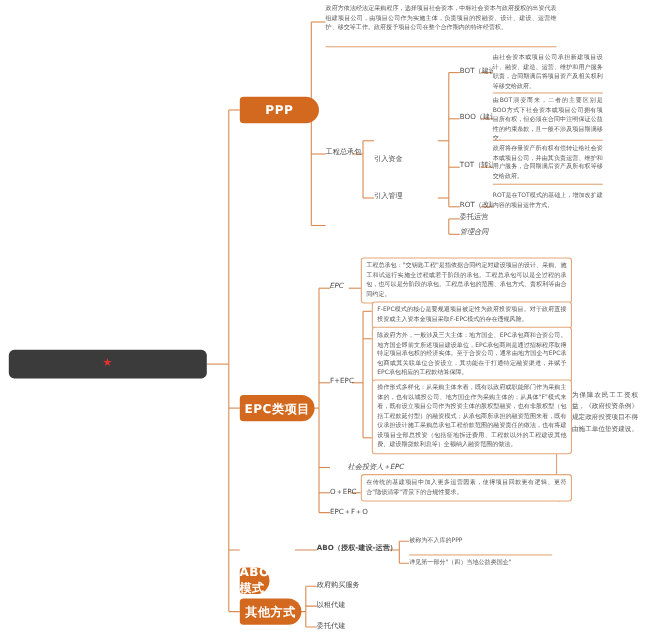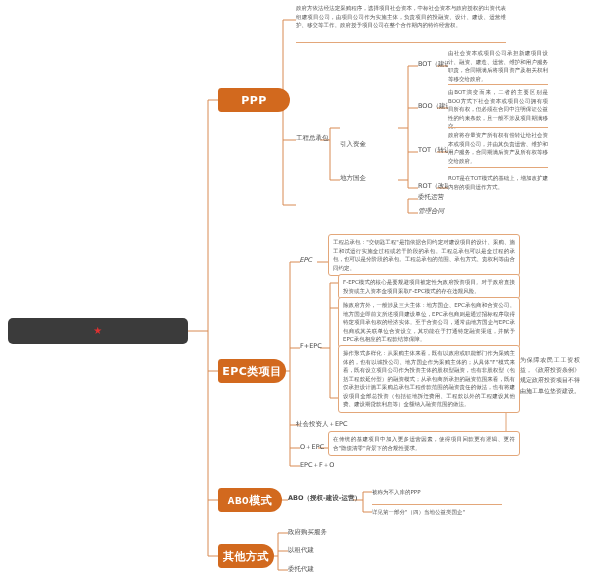--- a/index.html
+++ b/index.html
@@ -136,35 +136,35 @@
   </div>
 
   <div class="node pill" style="left:218px;top:88px;width:72px;">
     <span>PPP</span>
   </div>
 
   <div class="node pill" style="left:218px;top:359px;width:68px;">
     <span>EPC类项目</span>
   </div>
 
-  <div class="node pill" style="left:218px;top:488px;width:64px;font-family:Liberation Mono, monospace;">
+  <div class="node pill" style="left:218px;top:516px;width:27px;">
     <span>ABO模式</span>
   </div>
 
   <div class="node pill" style="left:218px;top:544px;width:56px;">
     <span>其他方式</span>
   </div>
 
   <div class="node desc noborder" style="left:296px;top:2px;width:210px;">政府方依法经法定采购程序，选择项目社会资本，中标社会资本与政府授权的出资代表组建项目公司，由项目公司作为实施主体，负责项目的投融资、设计、建设、运营维护、移交等工作。政府授予项目公司在整个合作期内的特许经营权。</div>
   <div class="hr" style="left:296px;top:42px;width:210px;"></div>
 
   <div class="node lbl" style="left:296px;top:134px;">工程总承包</div>
 
   <div class="node lbl" style="left:340px;top:122px;margin-top:18px;">引入资金</div>
-  <div class="node lbl" style="left:340px;top:174px;">地方国企</div>
+  <div class="node lbl" style="left:340px;top:174px;">引入管理</div>
 
   <div class="node lbl" style="left:418px;top:60px;">BOT（建设 - 运营 - 移交）</div>
   <div class="node lbl" style="left:418px;top:102px;">BOO（建设—拥有—运营）</div>
   <div class="node lbl" style="left:418px;top:146px;">TOT（转让—运营—移交）</div>
   <div class="node lbl" style="left:418px;top:182px;">ROT（改建—运营—移交）</div>
 
   <div class="node desc noborder" style="left:448px;top:47px;width:100px;">由社会资本或项目公司承担新建项目设计、融资、建造、运营、维护和用户服务职责，合同期满后将项目资产及相关权利等移交给政府。</div>
   <div class="hr" style="left:448px;top:84px;width:100px;"></div>
 
   <div class="node desc noborder" style="left:448px;top:86px;width:100px;">由BOT演变而来，二者的主要区别是BOO方式下社会资本或项目公司拥有项目所有权，但必须在合同中注明保证公益性的约束条款，且一般不涉及项目期满移交。</div>
@@ -179,21 +179,21 @@
   <div class="node lbl" style="left:418px;top:207px;font-style:italic;">管理合同</div>
 
   <div class="node lbl" style="left:300px;top:256px;font-style:italic;">EPC</div>
   <div class="node desc" style="left:328px;top:234px;width:192px;">工程总承包："交钥匙工程"是指依据合同约定对建设项目的设计、采购、施工和试运行实施全过程或若干阶段的承包。工程总承包可以是全过程的承包，也可以是分阶段的承包。工程总承包的范围、承包方式、责权利等由合同约定。</div>
 
   <div class="node lbl" style="left:300px;top:342px;">F+EPC</div>
   <div class="node desc" style="left:338px;top:274px;width:182px;">F-EPC模式的核心是要规避项目被定性为政府投资项目。对于政府直接投资或主入资本金项目采取F-EPC模式的存在违规风险。</div>
   <div class="node desc" style="left:338px;top:297px;width:182px;">除政府方外，一般涉及三大主体：地方国企、EPC承包商和合资公司。地方国企即前文所述项目建设单位，EPC承包商则是通过招标程序取得特定项目承包权的经济实体。至于合资公司，通常由地方国企与EPC承包商或其关联单位合资设立，其功能在于打通特定融资渠道，并赋予EPC承包相应的工程款结算保障。</div>
   <div class="node desc" style="left:338px;top:345px;width:182px;">操作形式多样化：从采购主体来看，既有以政府或职能部门作为采购主体的，也有以城投公司、地方国企作为采购主体的；从具体"F"模式来看，既有设立项目公司作为投资主体的股权型融资，也有非股权型（包括工程款延付型）的融资模式；从承包商所承担的融资范围来看，既有仅承担设计施工采购总承包工程价款范围的融资责任的做法，也有将建设项目全部总投资（包括征地拆迁费用、工程款以外的工程建设其他费、建设期贷款利息等）全额纳入融资范围的做法。</div>
 
-  <div class="node lbl" style="left:296px;top:420px;">社会投资人＋EPC</div>
+  <div class="node lbl" style="left:316px;top:420px;font-style:italic;">社会投资人＋EPC</div>
 
   <div class="node lbl" style="left:300px;top:443px;">O＋EPC</div>
   <div class="node desc" style="left:328px;top:431px;width:192px;">在传统的基建项目中加入更多运营因素，使得项目回款更有逻辑、更符合"隐债清零"背景下的合规性要求。</div>
 
   <div class="node lbl" style="left:300px;top:461px;">EPC＋F＋O</div>
 
   <div class="node lbl" style="left:288px;top:494px;font-weight:bold;">ABO（授权-建设-运营）</div>
   <div class="node desc noborder" style="left:372px;top:486px;width:130px;">被称为不入库的PPP</div>
   <div class="hr" style="left:372px;top:504px;width:130px;"></div>
   <div class="node desc noborder" style="left:372px;top:506px;width:130px;">详见第一部分"（四）当地公益类国企"</div>

